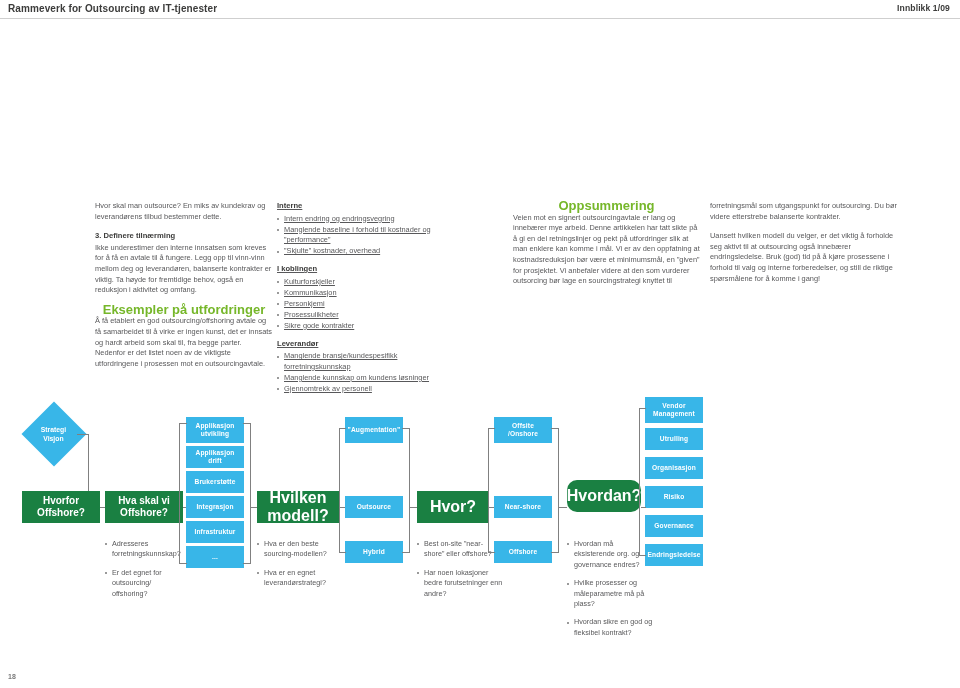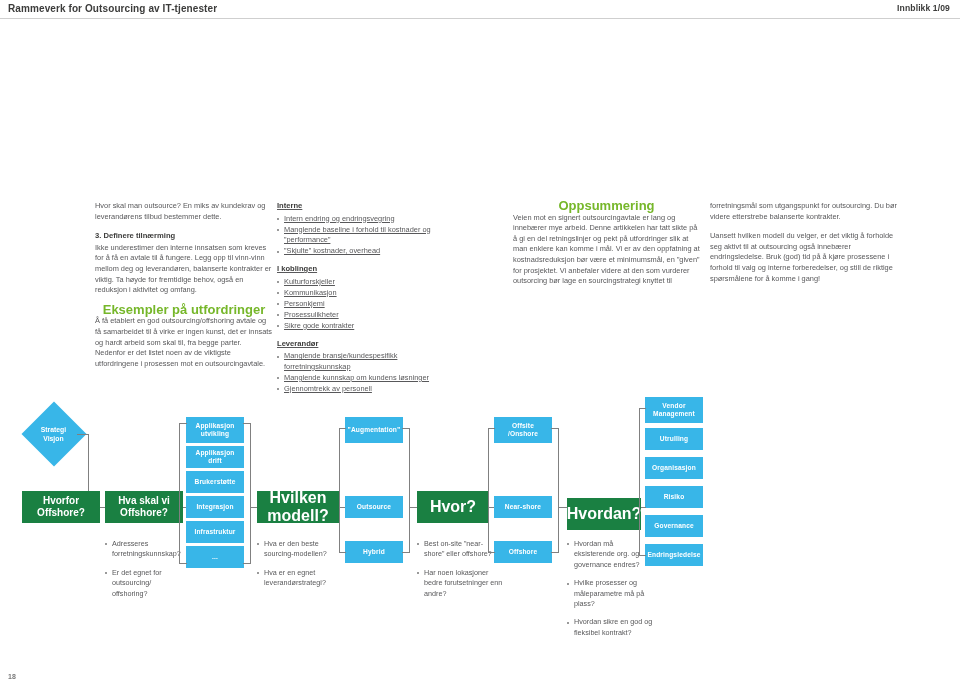--- a/index.html
+++ b/index.html
@@ -232,21 +232,21 @@
   <div class="bluebox" style="left:494px; top:163px; width:58px; height:22px;">Offshore</div>
   <div class="conn h" style="left:489px; top:129px; width:5px;"></div>
   <div class="conn v" style="left:488px; top:50px; height:124px;"></div>
   <div class="conn h" style="left:488px; top:50px;  width:7px;"></div>
   <div class="conn h" style="left:488px; top:174px; width:7px;"></div>
   <div class="conn v" style="left:558px; top:50px; height:124px;"></div>
   <div class="conn h" style="left:551px; top:50px;  width:8px;"></div>
   <div class="conn h" style="left:551px; top:174px; width:8px;"></div>
   <div class="conn h" style="left:558px; top:129px; width:9px;"></div>
 
-  <div class="greenbox" style="left:567px; top:120px; width:74px; height:32px;">Hvordan?</div>
+  <div class="greenbox" style="left:567px; top:102px; width:74px; height:32px;border-radius:10px;">Hvordan?</div>
   <ul class="qlist" style="left:567px; top:161px; width:86px;">
     <li>Hvordan må eksisterende org. og governance endres?</li>
     <li>Hvilke prosesser og måleparametre må på plass?</li>
     <li>Hvordan sikre en god og fleksibel kontrakt?</li>
   </ul>
 
   <div class="bluebox" style="left:645px; top:19px;  width:58px; height:26px; flex-direction:column;">
     <span>Vendor</span>
     <span>Management</span>
   </div>

